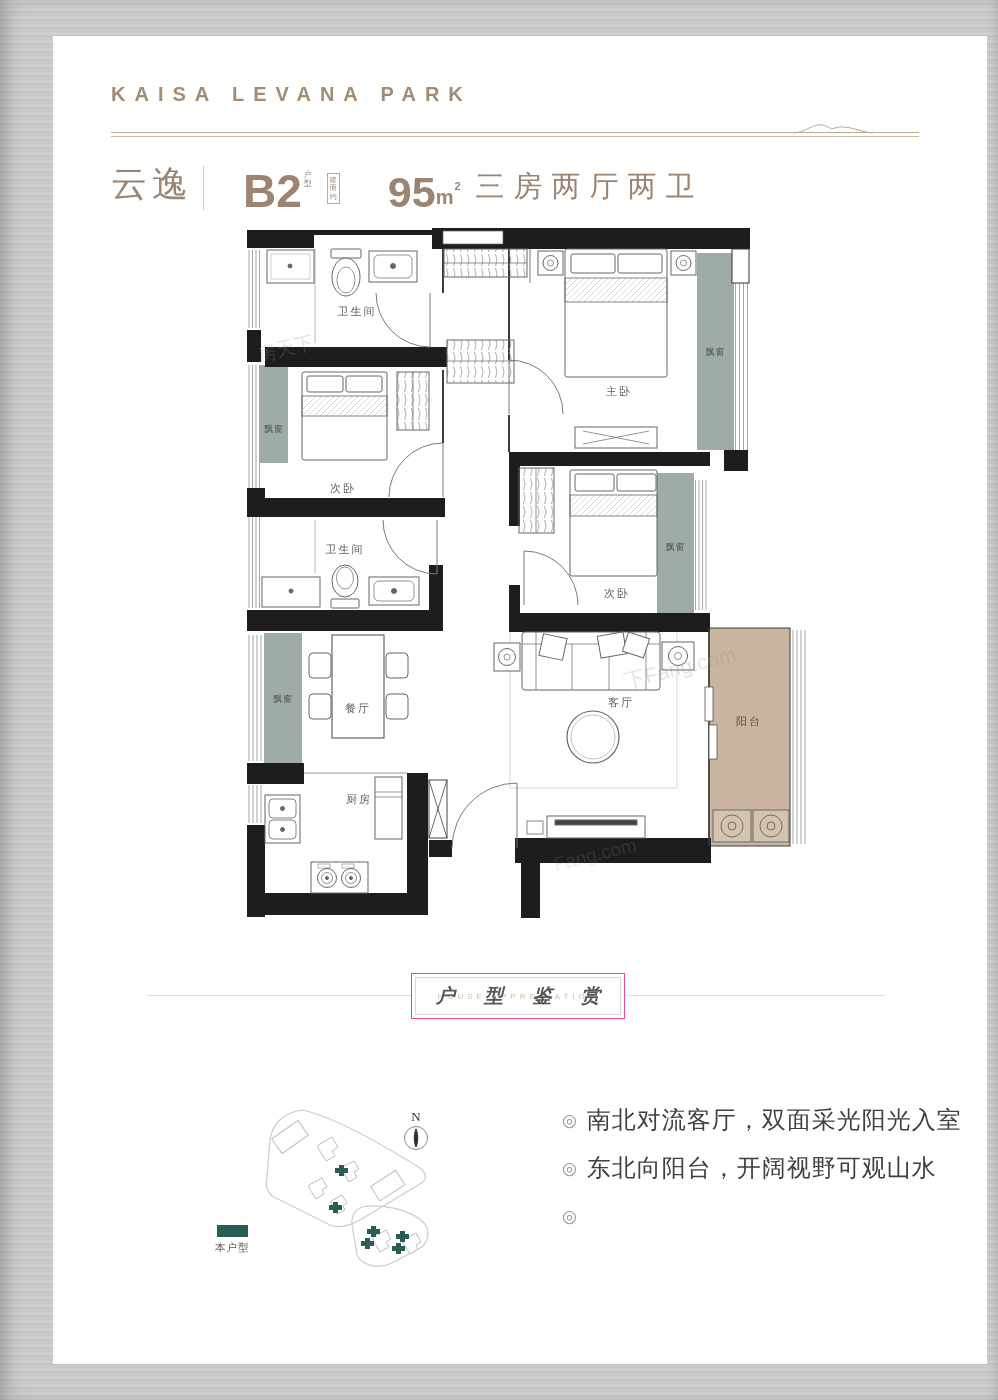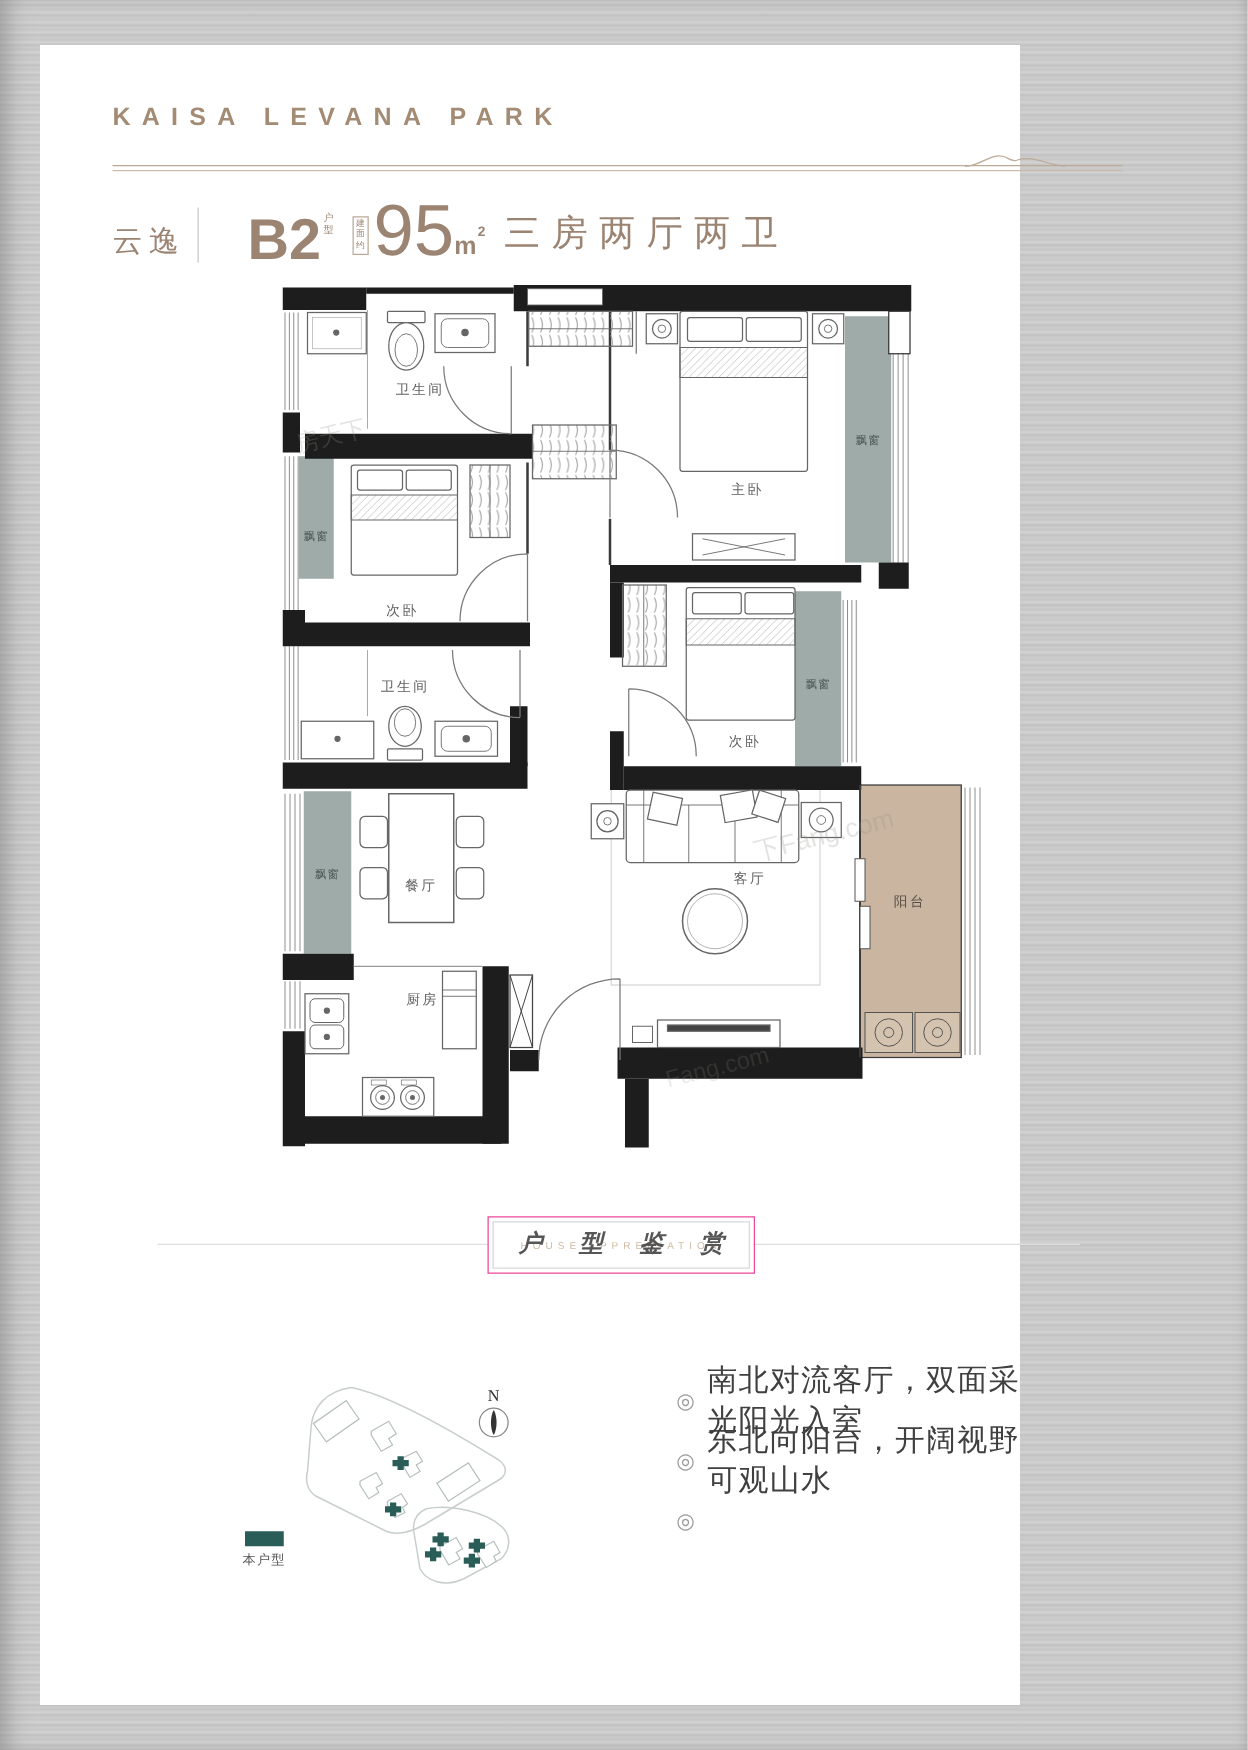--- a/index.html
+++ b/index.html
@@ -8,49 +8,49 @@
     font-family:"Liberation Sans","DejaVu Sans",sans-serif;
     background:#c7c7c7;
   }
   .frame{
     position:absolute;inset:0;
     background:repeating-linear-gradient(to bottom,
       #c9c9c9 0px,#d2d2d2 2px,#c2c2c2 4px,#cccccc 6px,#c6c6c6 8px);
     box-shadow:inset 14px 0 18px -8px rgba(120,120,120,.55), inset -6px 0 10px -6px rgba(130,130,130,.5);
   }
   .page{
-    position:absolute;left:32px;top:36px;width:784px;height:1328px;
+    position:absolute;left:53px;top:36px;width:934px;height:1328px;
     background:#ffffff;
   }
   .abs{position:absolute;}
   
   .brand{
     left:58px;top:47px;font-size:20px;font-weight:600;
     letter-spacing:9px;color:#a38b74;
   }
   .rule{
     left:58px;top:96px;width:808px;height:3px;
     border-top:1px solid #bcaa97;border-bottom:1px solid #cbbdad;
   }
   .squig{left:740px;top:82px;}
   .titlerow{
     left:58px;top:114px;display:flex;align-items:flex-end;color:#9c8473;
   }
-  .unit-name{font-size:24px;letter-spacing:5px;font-weight:500;padding-bottom:5px;}
+  .unit-name{font-size:36px;letter-spacing:5px;font-weight:500;padding-bottom:5px;}
   .tdiv{width:1px;height:44px;background:#c9c9c9;margin:0 16px 4px 10px;}
   .b-big{font-size:46px;font-weight:700;line-height:1;margin-left:23px;}
   .vtiny{
     display:inline-block;width:1em;font-size:8px;line-height:1.15;
     word-break:break-all;margin:0 15px 26px 2px;letter-spacing:0;
   }
   .areabox{
     display:inline-block;width:1em;font-size:7px;line-height:1.2;word-break:break-all;
     border:1px solid #bcaa97;padding:2px 2px;margin:0 4px 10px 0;color:#9c8473;
   }
-  .num-big{font-size:58px;font-weight:400;line-height:1;letter-spacing:0;}
+  .num-big{font-size:43px;font-weight:700;line-height:1;letter-spacing:0;margin-left:44px;}
   .m-unit{font-size:20px;font-weight:600;padding-bottom:5px;margin-top:36px;}
   .m-sup{font-size:11px;position:relative;top:-14px;left:1px;font-weight:600;}
   .layout-desc{font-size:29px;letter-spacing:9px;font-weight:500;margin-left:16px;padding-bottom:7px;}
   
   .plan{left:194px;top:189px;}
   .plan text{font-family:"Liberation Sans","DejaVu Sans",sans-serif;}
   .rlabel{font-size:11px;fill:#616161;letter-spacing:2px;text-anchor:middle;}
   .blabel{font-size:9px;fill:#4c5755;letter-spacing:1px;text-anchor:middle;}
   
   .wm{color:rgba(150,145,138,.26);font-size:19px;transform:rotate(-14deg);white-space:nowrap;}

